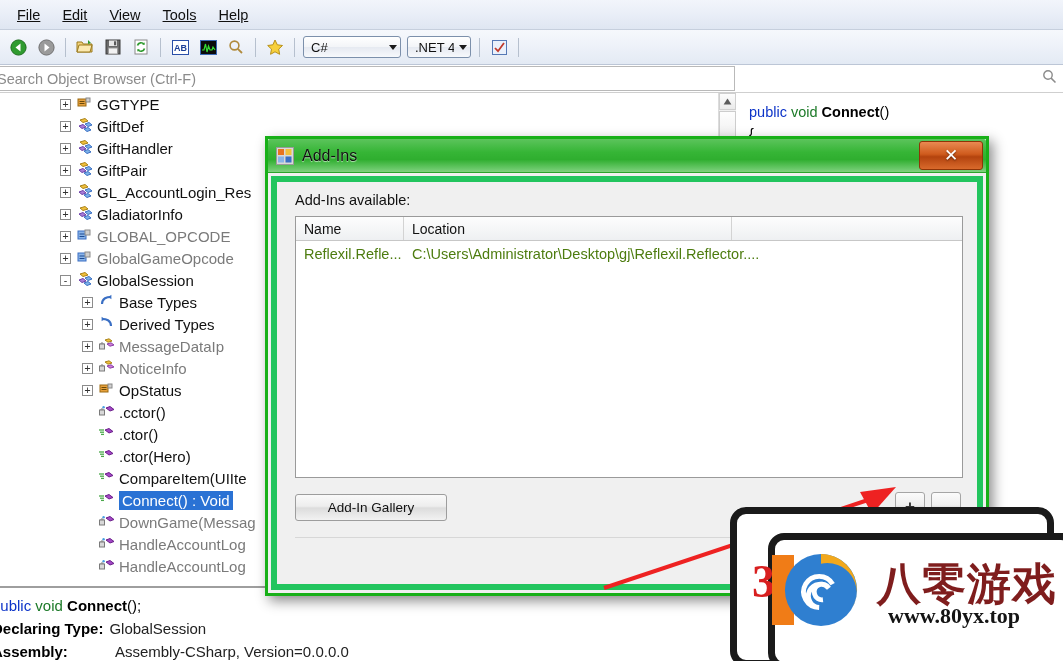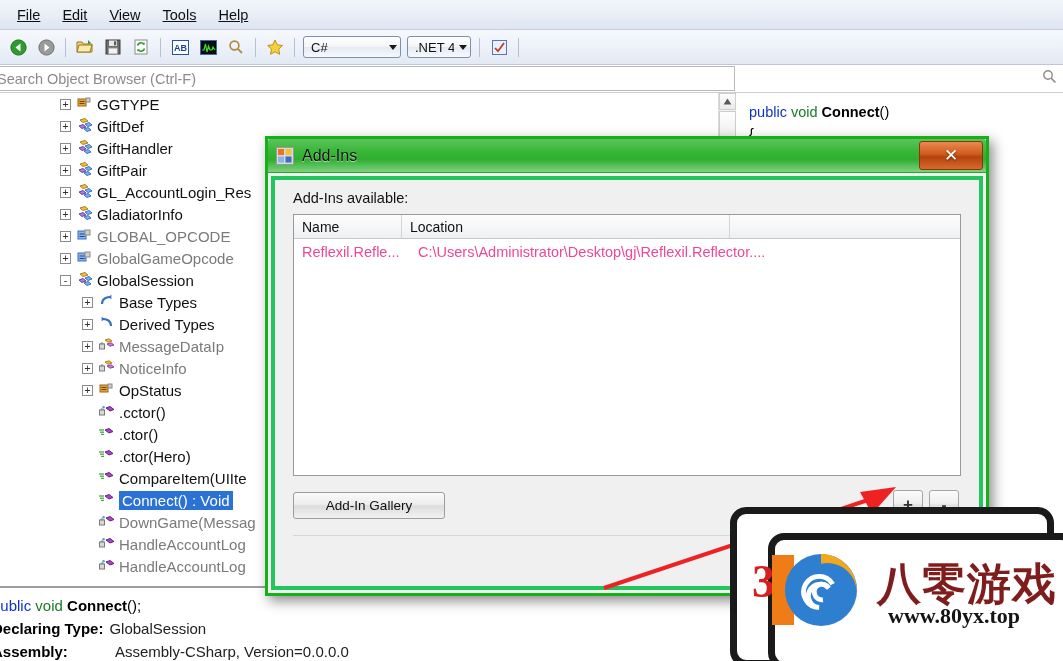--- a/index.html
+++ b/index.html
@@ -139,43 +139,43 @@
   #dlg-close{
     position:absolute;right:3px;top:2px;width:62px;height:27px;
     background:linear-gradient(180deg,#e98a52 0%,#cf5b1d 45%,#b3430e 55%,#d96a2c 100%);
     border:1px solid #8e3507;border-radius:3px;
     display:flex;align-items:center;justify-content:center;
     color:#fff;font-size:17px;font-weight:bold;
     text-shadow:0 1px 2px rgba(0,0,0,.5);
   }
   #dlg-body{
     position:absolute;left:3px;top:37px;right:3px;bottom:3px;
-    background:#f0f0f0;border:4px solid #22c55e;box-sizing:border-box;
+    background:#f0f0f0;border:6px solid #22c55e;box-sizing:border-box;
   }
   #dlg-avail-label{position:absolute;left:18px;top:10px;font-size:14.5px;color:#111;}
   #dlg-list{
     position:absolute;left:18px;top:34px;width:668px;height:262px;
     background:#fff;border:1px solid #9a9a9a;box-sizing:border-box;
   }
   #dlg-list-head{
     display:flex;height:24px;box-sizing:border-box;
     background:linear-gradient(180deg,#fdfdfd,#eef0f2);
     border-bottom:1px solid #c7c7c7;
   }
   .lh{
     font-size:14px;color:#111;display:flex;align-items:center;
     padding-left:8px;border-right:1px solid #d3d3d3;box-sizing:border-box;
   }
   .lh.c1{width:108px;}
   .lh.c2{width:328px;}
   .lh.c3{flex:1;border-right:none;}
-  #dlg-list-row{display:flex;height:26px;align-items:center;font-size:14.5px;color:#ec4899;}
+  #dlg-list-row{display:flex;height:26px;align-items:center;font-size:14.5px;color:#4d7c0f;}
   .lc{padding-left:8px;box-sizing:border-box;white-space:nowrap;overflow:hidden;}
   .lc.c1{width:108px;}
-  .lc.c2{flex:1;margin-left:8px;}
+  .lc.c2{flex:1;}
 
   #gallery-btn{
     position:absolute;left:18px;top:312px;width:152px;height:27px;
     background:linear-gradient(180deg,#fafafa 0%,#ededed 45%,#dcdcdc 52%,#f2f2f2 100%);
     border:1px solid #9d9d9d;border-radius:3px;box-sizing:border-box;
     display:flex;align-items:center;justify-content:center;
     font-size:13.5px;color:#111;
   }
   .sq-btn{
     position:absolute;top:310px;width:30px;height:29px;

